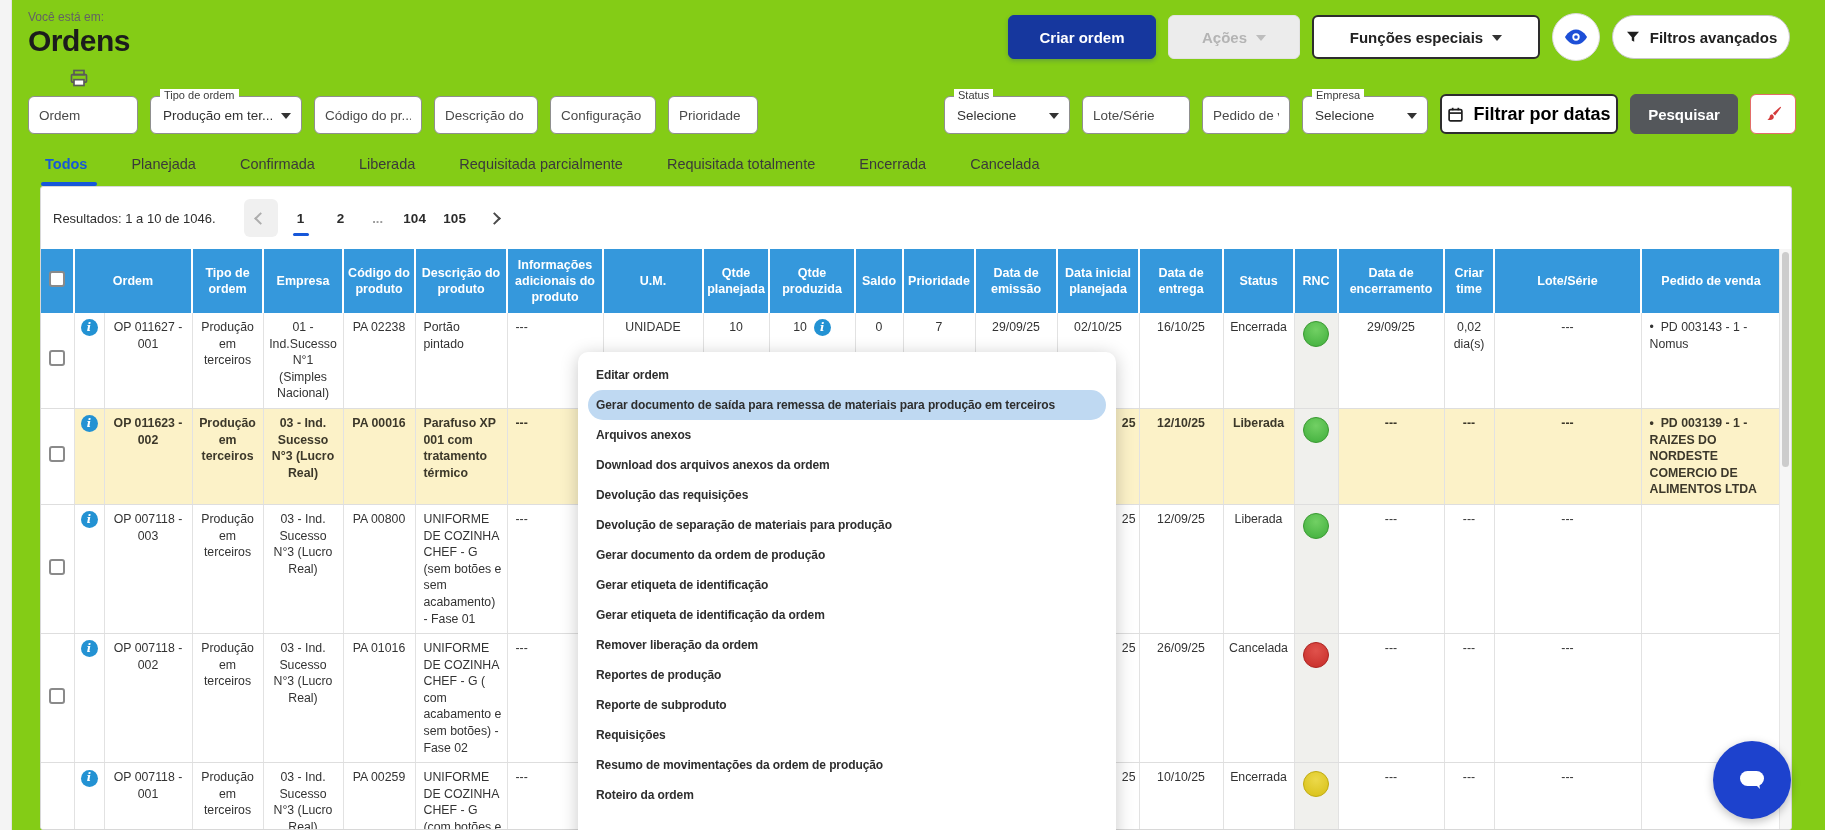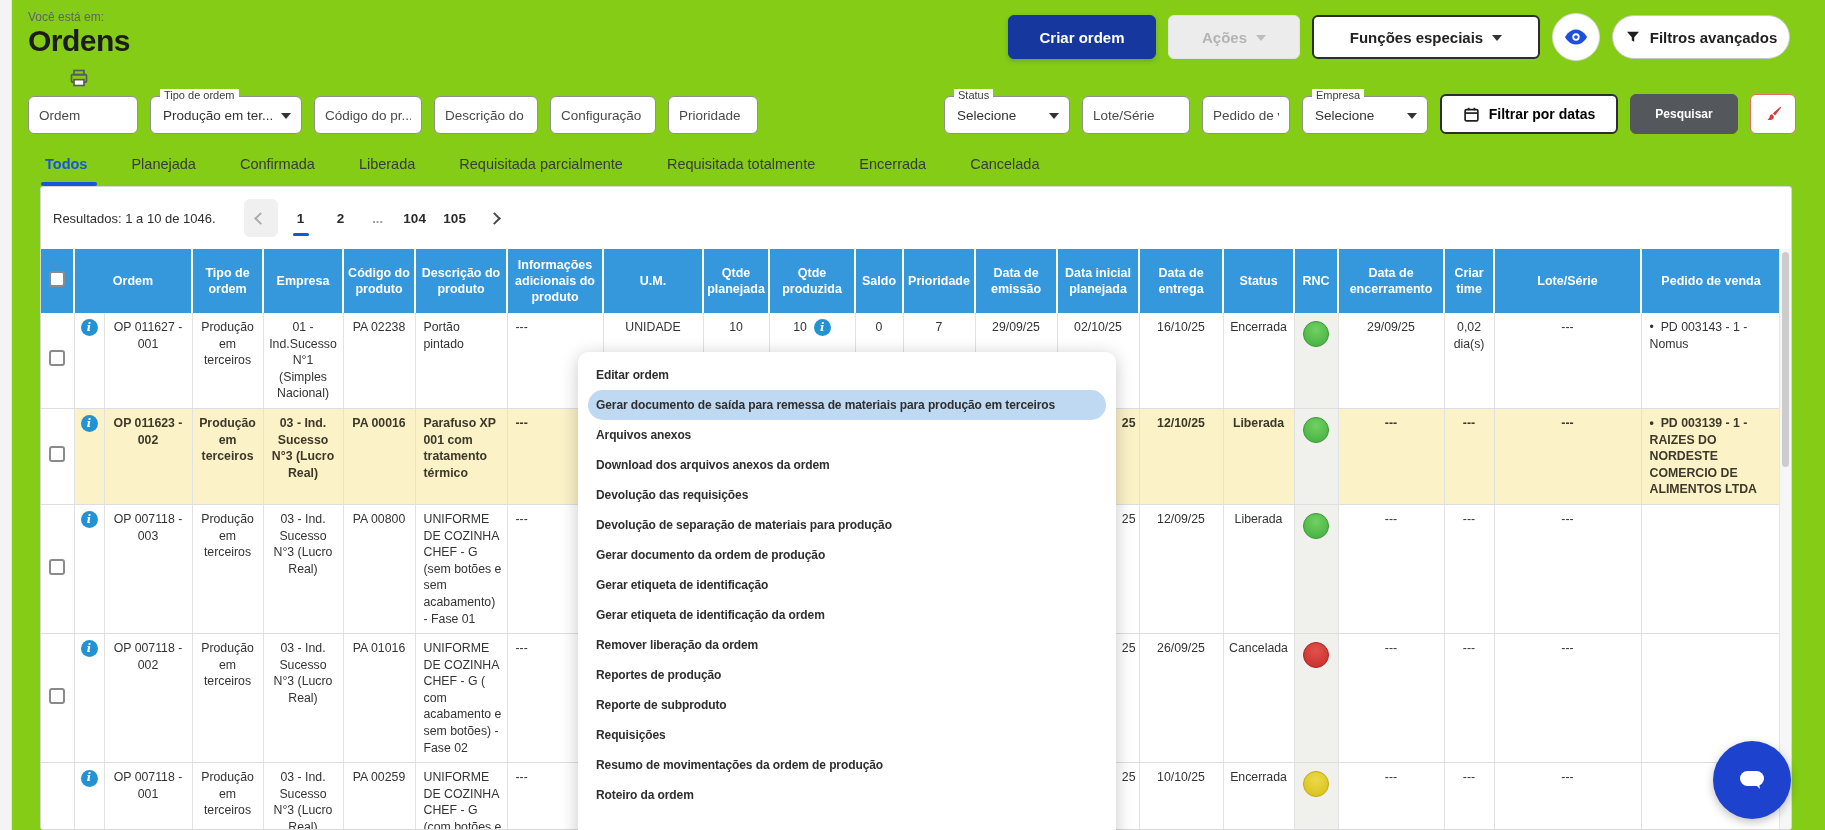--- a/index.html
+++ b/index.html
@@ -29,22 +29,22 @@
   
   .filters { position:absolute; left:28px; top:88px; width:1768px; display:flex; gap:12px; align-items:flex-end; }
   .f-in { height:38px; border:1px solid #8f8f8f; border-radius:6px; padding:0 10px; font-size:13.5px; color:#333;
           font-family:"Liberation Sans",sans-serif; background:#fff; }
   .f-in::placeholder { color:#4a4a4a; opacity:1; }
   .fieldbox { position:relative; height:38px; border:1px solid #8f8f8f; border-radius:6px; background:#fff;
               display:flex; align-items:center; justify-content:space-between; padding:0 10px 0 12px; cursor:pointer; }
   .fieldbox .legend { position:absolute; top:-8px; left:9px; background:#fff; padding:0 4px; font-size:11px; color:#3c3c3c; }
   .fieldbox .val { font-size:13.5px; color:#333; white-space:nowrap; overflow:hidden; }
   .ml-auto { margin-left:auto; }
-  .btn-dates { width:178px; height:40px; background:#fff; border:2px solid #2d2d2d; font-size:14px; }
-  .btn-search { width:108px; height:40px; background:#54575b; color:#fff; border:1px solid #54575b; font-size:12px; }
+  .btn-dates { width:178px; height:40px; background:#fff; border:2px solid #2d2d2d; font-size:18px; }
+  .btn-search { width:108px; height:40px; background:#54575b; color:#fff; border:1px solid #54575b; font-size:15px; }
   .btn-brush { width:46px; height:40px; background:#fff; border:1px solid #e36d6a; border-radius:6px; }
 
   
   .tabs { position:absolute; left:45px; top:156px; display:flex; gap:44px; font-size:14.5px; color:#3a3a3a; }
   .tab { cursor:pointer; padding-bottom:10px; }
   .tab.active { color:#1657d9; font-weight:700; position:relative; }
   .tab.active::after { content:""; position:absolute; left:-4px; right:-10px; bottom:-4px; height:4px;
                        background:#1657d9; border-radius:3px; }
 
   

